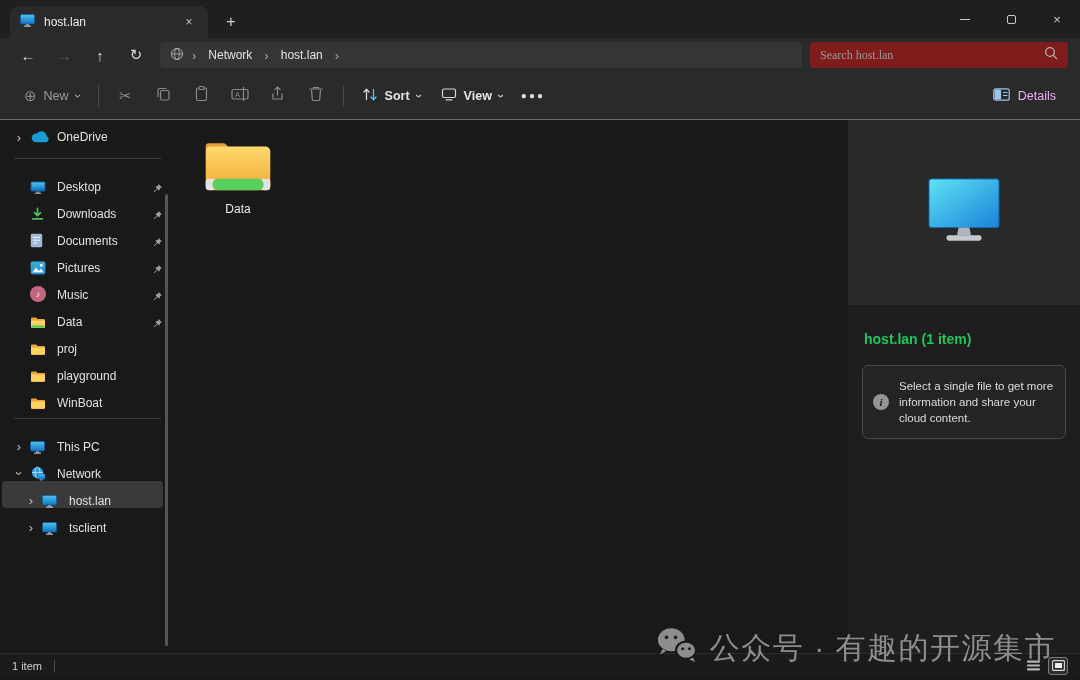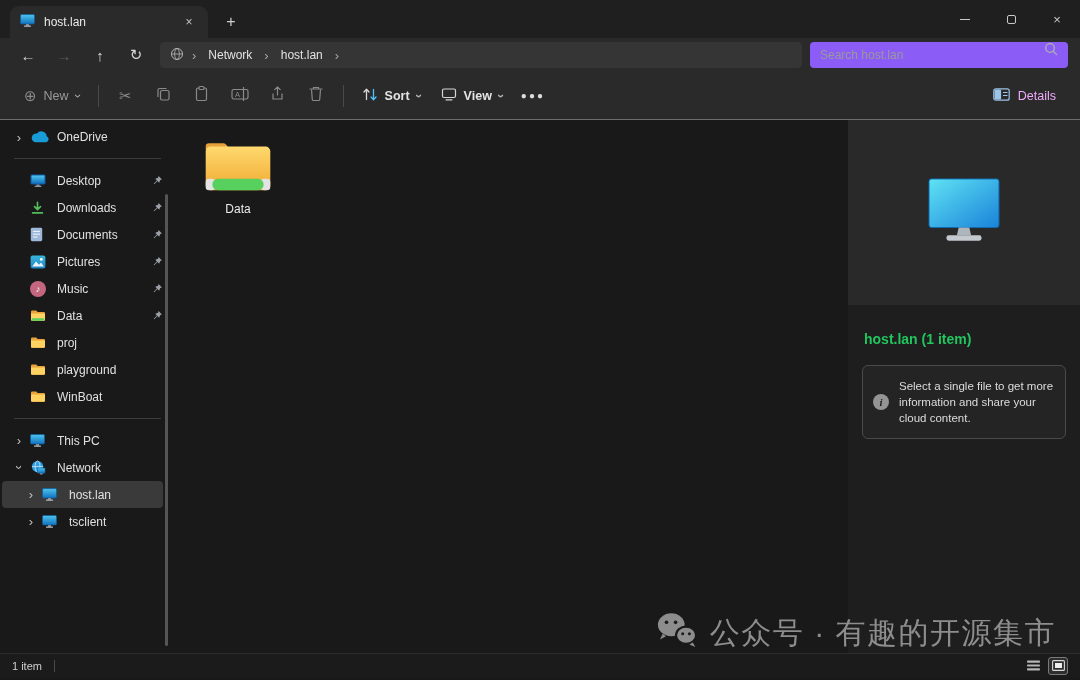--- a/index.html
+++ b/index.html
@@ -28,43 +28,43 @@
   .wc-max-glyph { width:9px; height:9px; border:1px solid #c8c8c8; border-radius:2px; }
   
   .navbar { height:34px; background:#2a2a2a; display:flex; align-items:center; padding:0 10px; }
   .nav-btn { width:36px; height:28px; display:flex; align-items:center; justify-content:center;
     font-size:15px; color:#d6d6d6; border-radius:4px; }
   .nav-btn.disabled { color:#5d5d5d; }
   .crumb-field { flex:1; height:26px; background:#353535; border-radius:4px; margin:0 8px 0 6px;
     display:flex; align-items:center; padding:0 10px; gap:8px; font-size:12px; color:#e2e2e2; }
   .crumb-seg { padding:2px 4px; border-radius:3px; }
   .crumb-chev { color:#a8a8a8; font-size:13px; line-height:1; }
-  .search-field { width:258px; height:26px; background:#8b5cf6; border-radius:4px;
-    display:flex; padding:0 10px; margin-right:2px; }
+  .search-field { width:258px; height:26px; background:#7f1d1d; border-radius:4px;
+    display:flex; align-items:center; padding:0 10px; margin-right:2px;font-family:Liberation Serif, serif; }
   .search-field input { flex:1; background:transparent; border:none; outline:none;
     font-family:inherit; font-size:12px; color:#e0e0e0; }
   .search-field input::placeholder { color:#9a9a9a; }
   
   .toolbar { height:48px; background:#2a2a2a; display:flex; align-items:center; padding:0 14px;
     border-bottom:1px solid #6d6d6d; }
   .tb-new { display:flex; align-items:center; gap:7px; color:#9a9a9a; font-size:12.5px; padding:6px 10px; border-radius:4px; }
   .tb-ico { width:38px; height:30px; display:flex; align-items:center; justify-content:center; border-radius:4px; }
   .tb-sep { width:1px; height:22px; background:#4a4a4a; margin:0 8px; }
   .tb-drop { display:flex; align-items:center; gap:7px; color:#e4e4e4; font-size:12.5px; padding:6px 10px; border-radius:4px;font-weight:bold; }
   .chev-down { display:inline-block; transform:rotate(90deg); font-size:12px; color:#b0b0b0; line-height:1; }
   .tb-more { color:#dddddd; font-size:10px; letter-spacing:2px; padding:6px 8px; }
   .tb-details { margin-left:auto; display:flex; align-items:center; gap:8px; color:#f0abfc; font-size:12.5px; padding:6px 10px; border-radius:4px; }
   .glyph-dim { color:#8a8a8a; font-size:15px; }
   
   .content { display:flex; height:533px; }
   
   .sidebar { width:175px; position:relative; padding-top:4px; font-size:12px; flex-shrink:0; }
   .side-row { height:26px; display:flex; align-items:center; margin:0 12px 0 2px;
     border-radius:4px; padding-left:6px; color:#e0e0e0; }
-  .side-row.rowtall { height:27px; }
+  .side-row.rowtall { height:27px;align-items:flex-end; }
   .side-row.selected { background:#3a3a3a; }
   .side-row.indent { padding-left:18px; }
   .chev-cell { width:22px; text-align:center; color:#c0c0c0; font-size:13px; flex-shrink:0; }
   .chev-exp { display:inline-block; transform:rotate(90deg); }
   .sicon { width:20px; display:flex; align-items:center; justify-content:flex-start; flex-shrink:0; margin-right:7px; }
   .badge-ico { width:16px; height:16px; border-radius:50%; display:flex; align-items:center; justify-content:center;
     color:#fff; font-size:9px; }
   .side-label { white-space:nowrap; }
   .pin-cell { margin-left:auto; display:flex; }
   .side-hr { border:none; border-top:1px solid #3c3c3c; margin:8px 14px; }
@@ -84,21 +84,21 @@
     flex-shrink:0; font-family:"Liberation Serif",serif; font-style:italic; }
   .info-text { font-size:11.5px; line-height:1.4; color:#dcdcdc; }
   
   .statusbar { height:24px; background:#1b1b1b; border-top:1px solid #2d2d2d; display:flex;
     align-items:center; padding:0 12px; font-size:11px; color:#d0d0d0; }
   .sb-div { width:1px; height:12px; background:#4a4a4a; margin-left:12px; }
   .sb-views { margin-left:auto; display:flex; align-items:center; gap:5px; }
   .sb-view { width:20px; height:18px; display:flex; align-items:center; justify-content:center; border-radius:3px; }
   .sb-view.selected { border:1px solid #7a7a7a; background:#2e2e2e; }
   
-  .watermark { position:absolute; right:24px; bottom:25px; display:flex; align-items:center; gap:12px;
+  .watermark { position:absolute; right:24px; bottom:10px; display:flex; align-items:center; gap:12px;
     color:#8d8d8d; font-size:30px; font-weight:500; letter-spacing:1.5px; z-index:5; }
 </style>
 </head>
 <body>
 
 <svg width="0" height="0" style="position:absolute" aria-hidden="true">
   <defs>
     <linearGradient id="gScr" x1="0" y1="0" x2="1" y2="1">
       <stop offset="0" stop-color="#5fe3f4"></stop>
         <stop offset="1" stop-color="#1a82d9"></stop>

